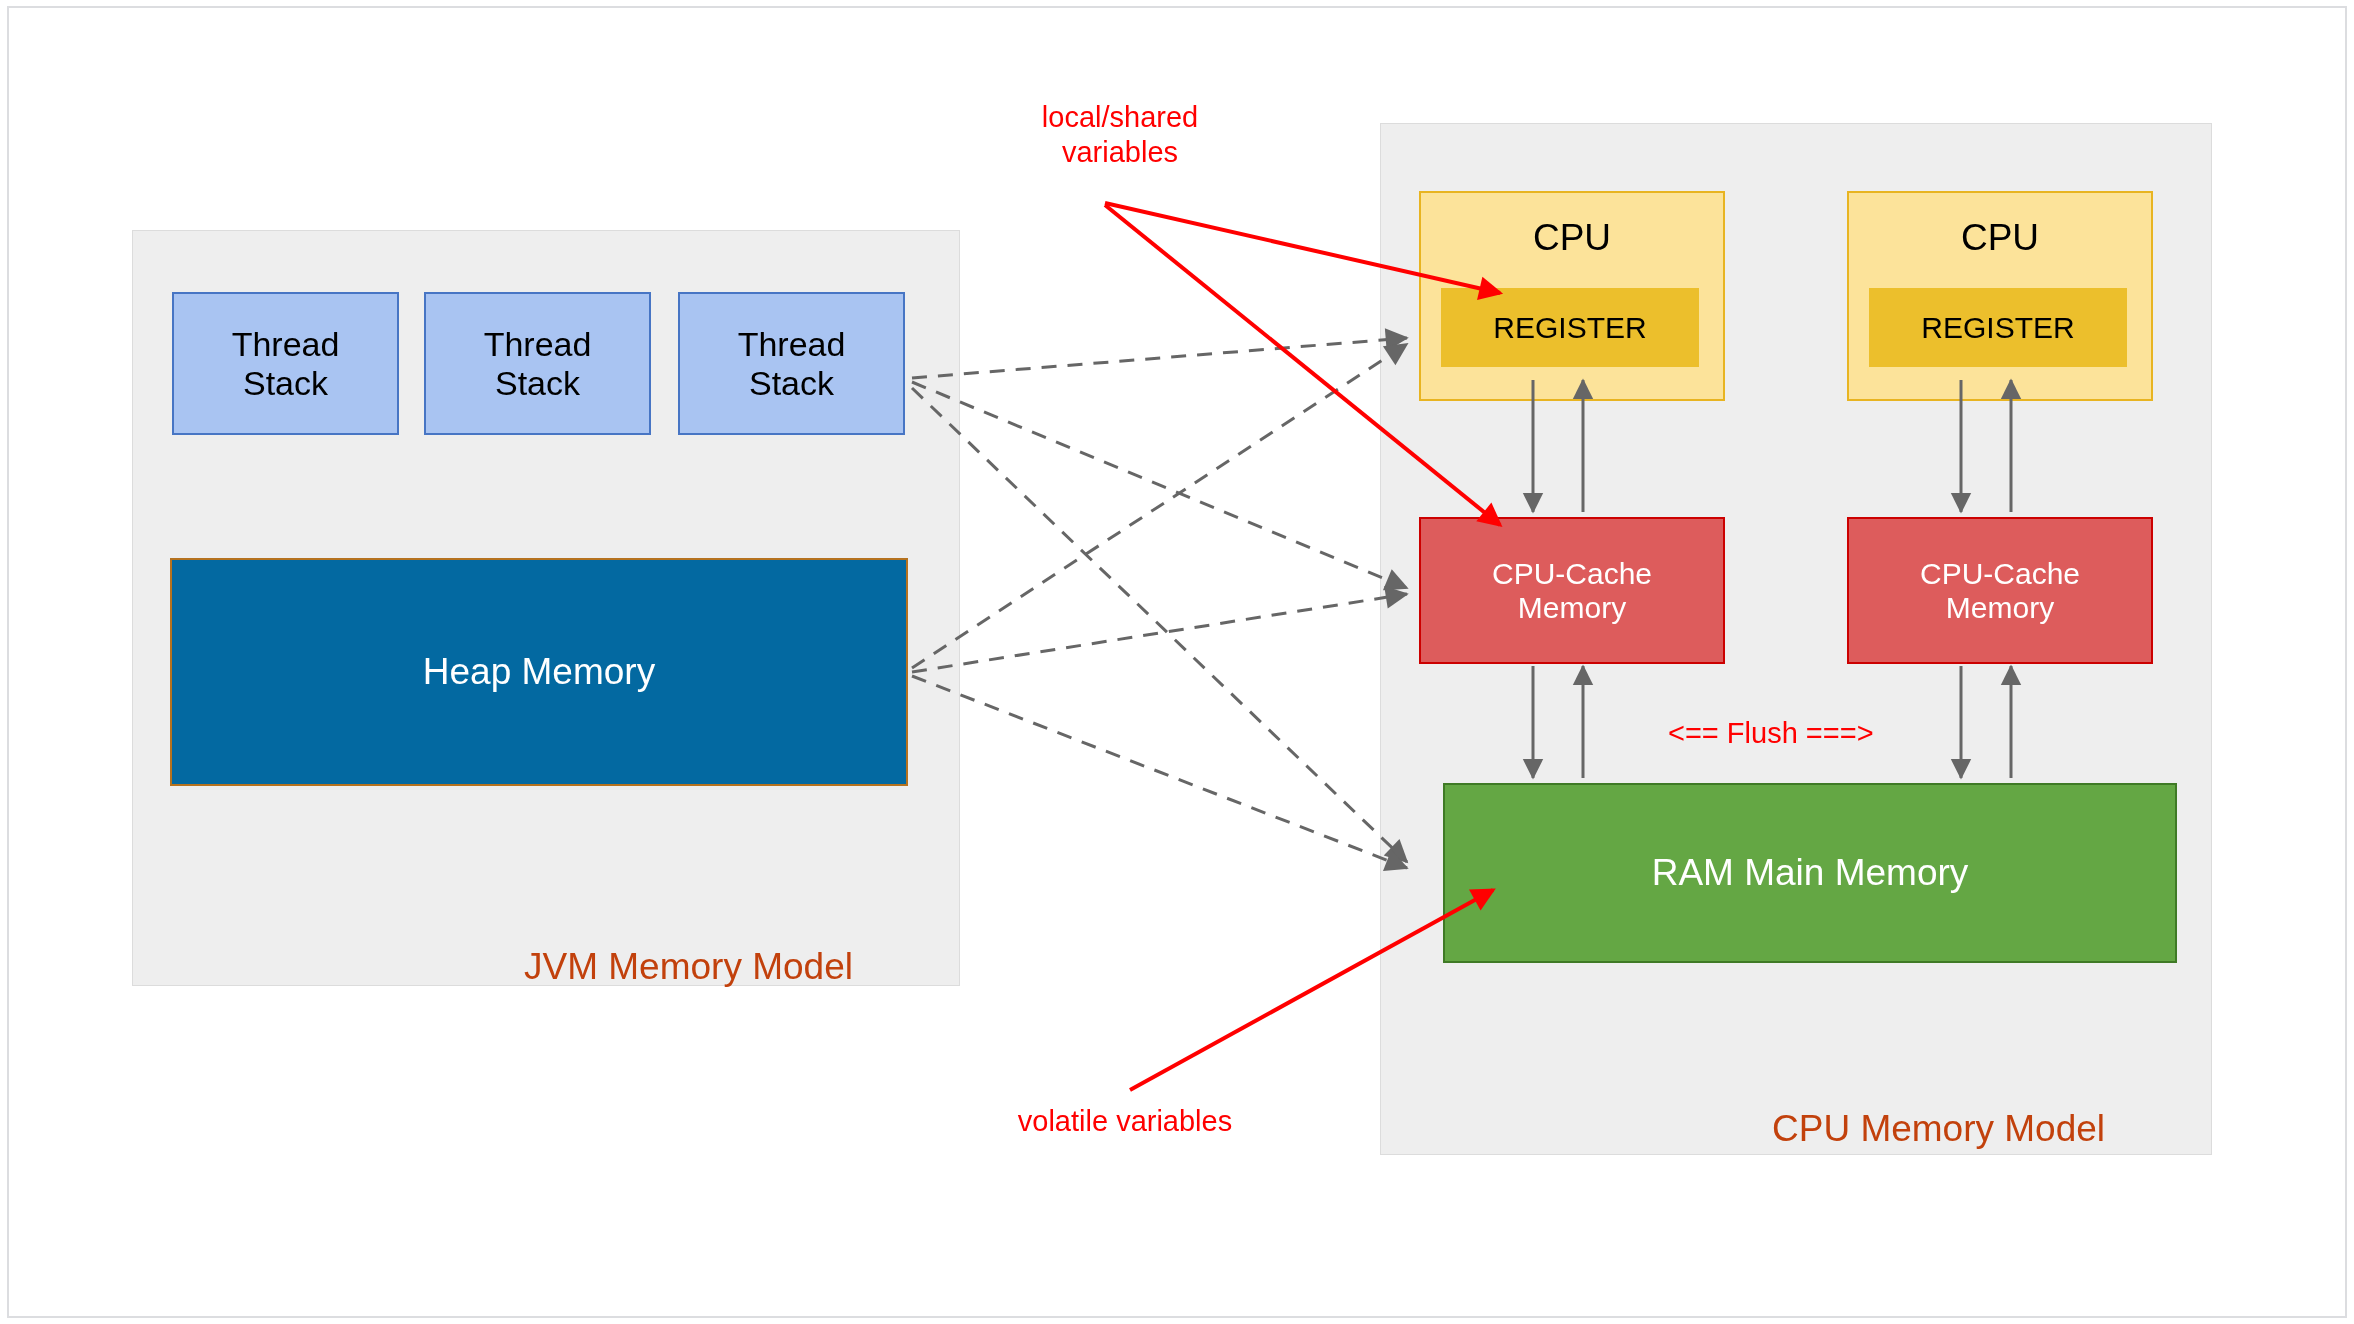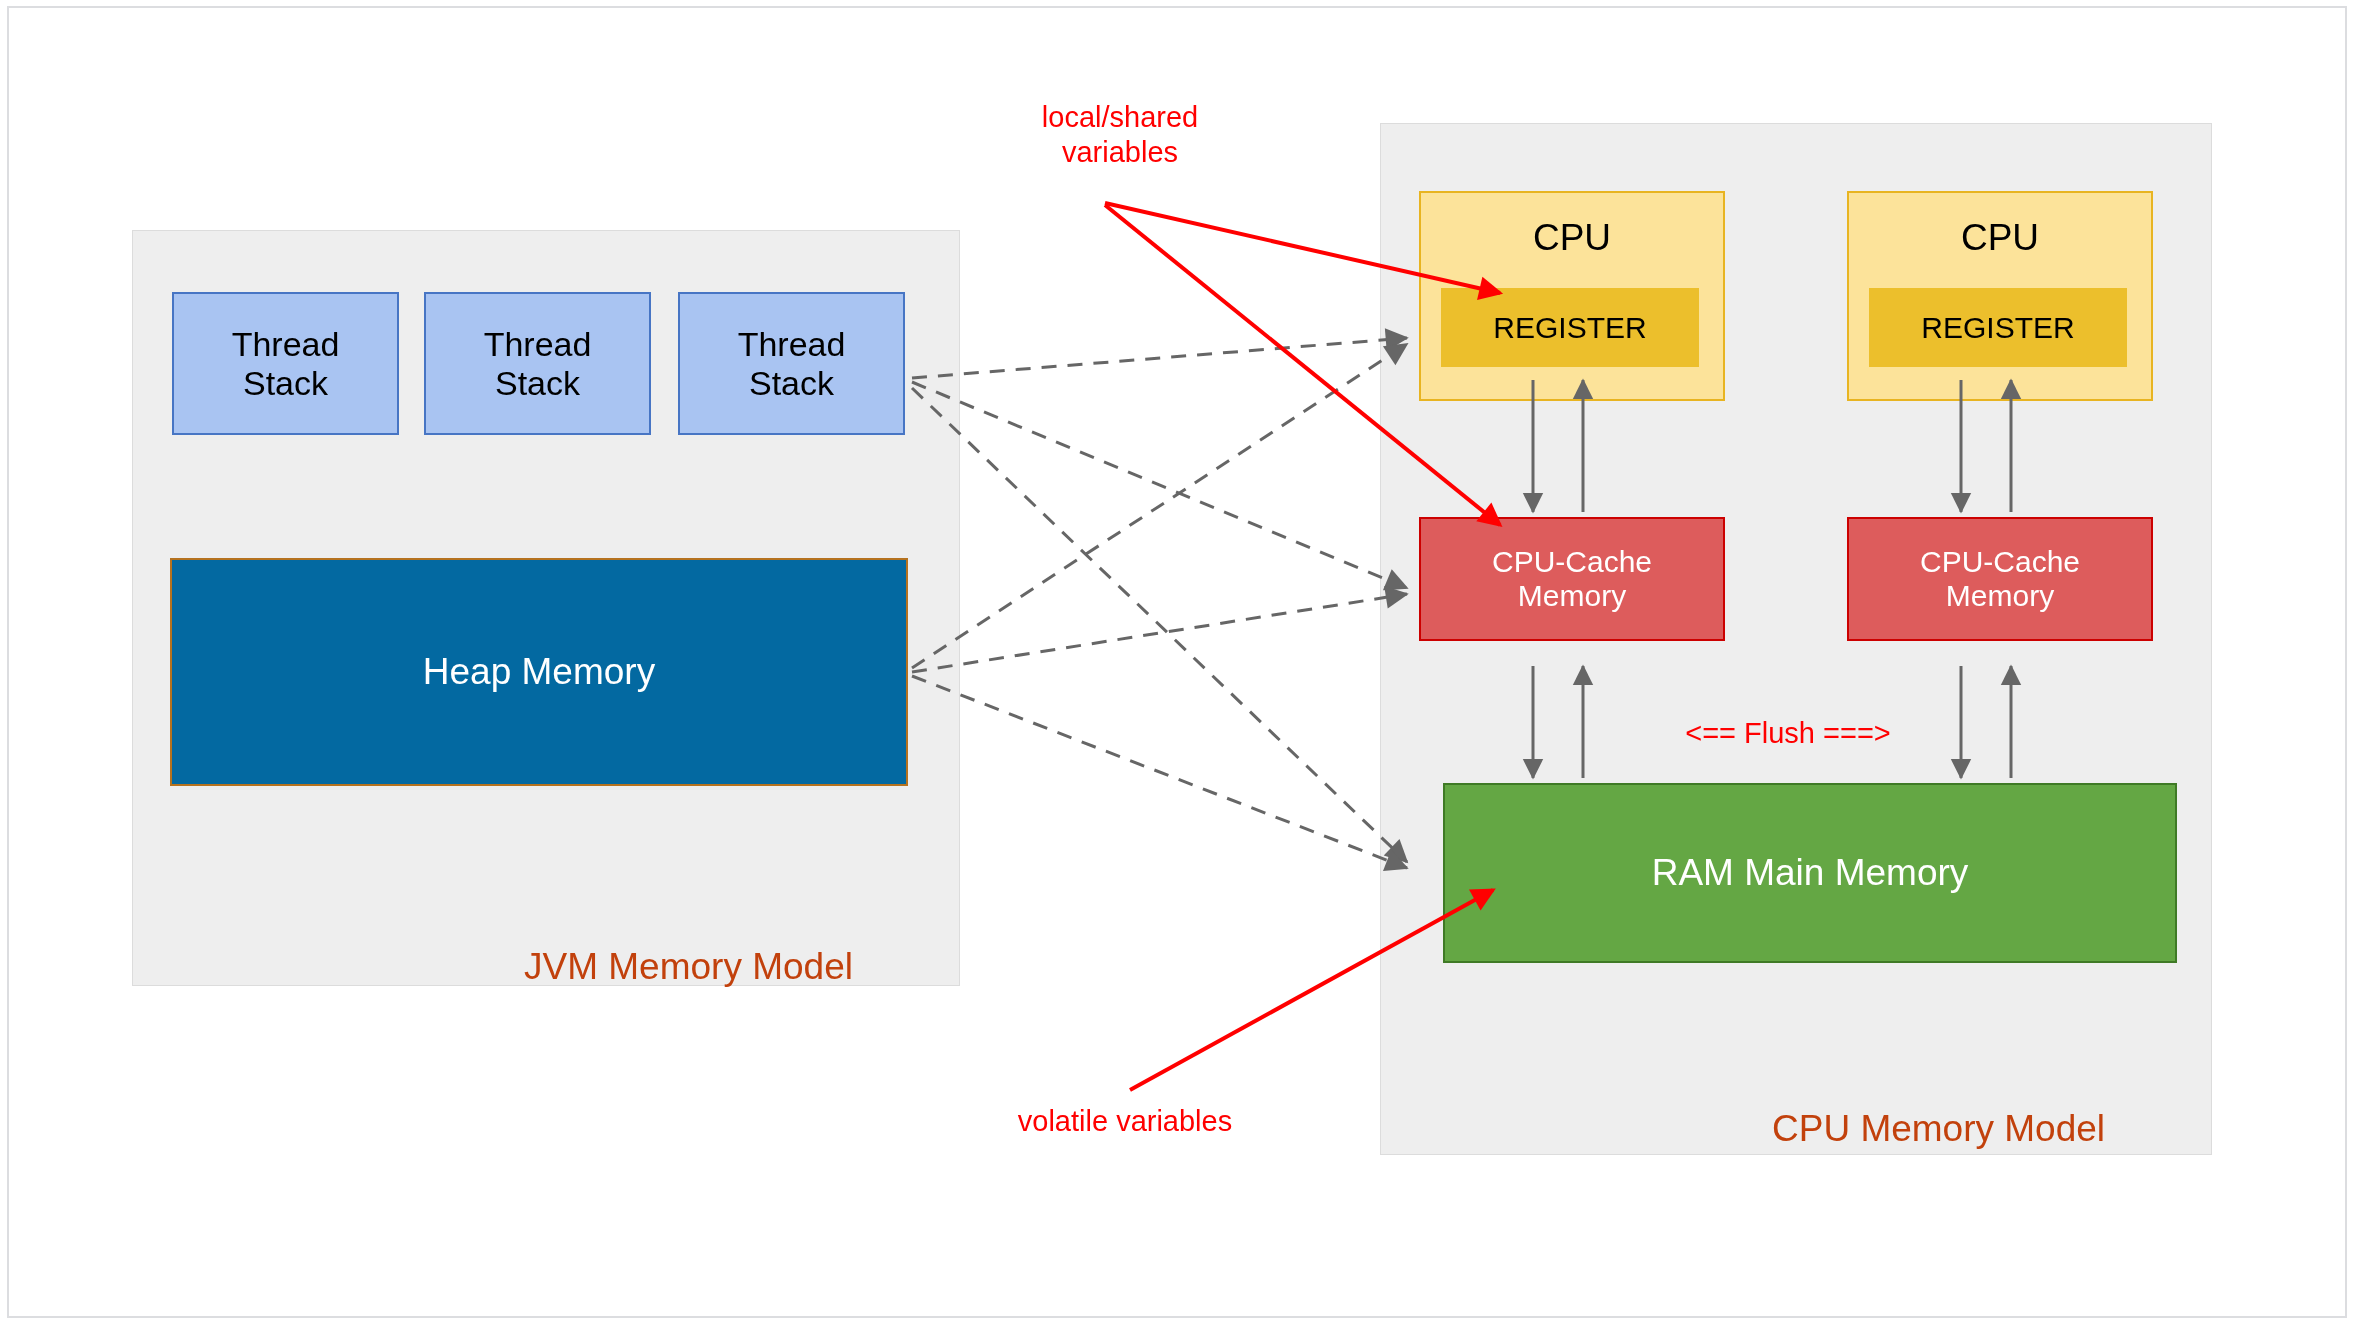--- a/index.html
+++ b/index.html
@@ -100,21 +100,21 @@
     border: 2px solid #ecbf2c;
     font-size: 30px;
     color: #000000;
   }
   #register-1 { left: 1441px; }
   #register-2 { left: 1869px; }
 
   .cache-box {
     top: 517px;
     width: 306px;
-    height: 124px;
+    height: 147px;
     background: #dd5c5c;
     border: 2px solid #cc0000;
     font-size: 30px;
     color: #ffffff;
   }
   #cache-1 { left: 1419px; }
   #cache-2 { left: 1847px; }
 
   #ram-box {
     left: 1419px; top: 783px; width: 734px; height: 180px;
@@ -128,21 +128,21 @@
   .red-label {
     position: absolute;
     color: #ff0000;
     font-size: 29px;
     white-space: pre;
     text-align: center;
     line-height: 1.22;
   }
   #label-local-shared { left: 1010px; top: 100px; width: 220px; }
   #label-volatile     { left: 1000px; top: 1104px; width: 250px; text-align: center;}
-  #label-flush        { left: 1668px; top: 716px; width: 240px; font-size: 29px; text-align:center;}
+  #label-flush        { left: 1668px; top: 716px; width: 240px; font-size: 29px; text-align:left;}
 
   svg.overlay {
     position: absolute;
     left: 0; top: 0;
     width: 2354px;
     height: 1324px;
     pointer-events: none;
   }
 </style>
 </head>

